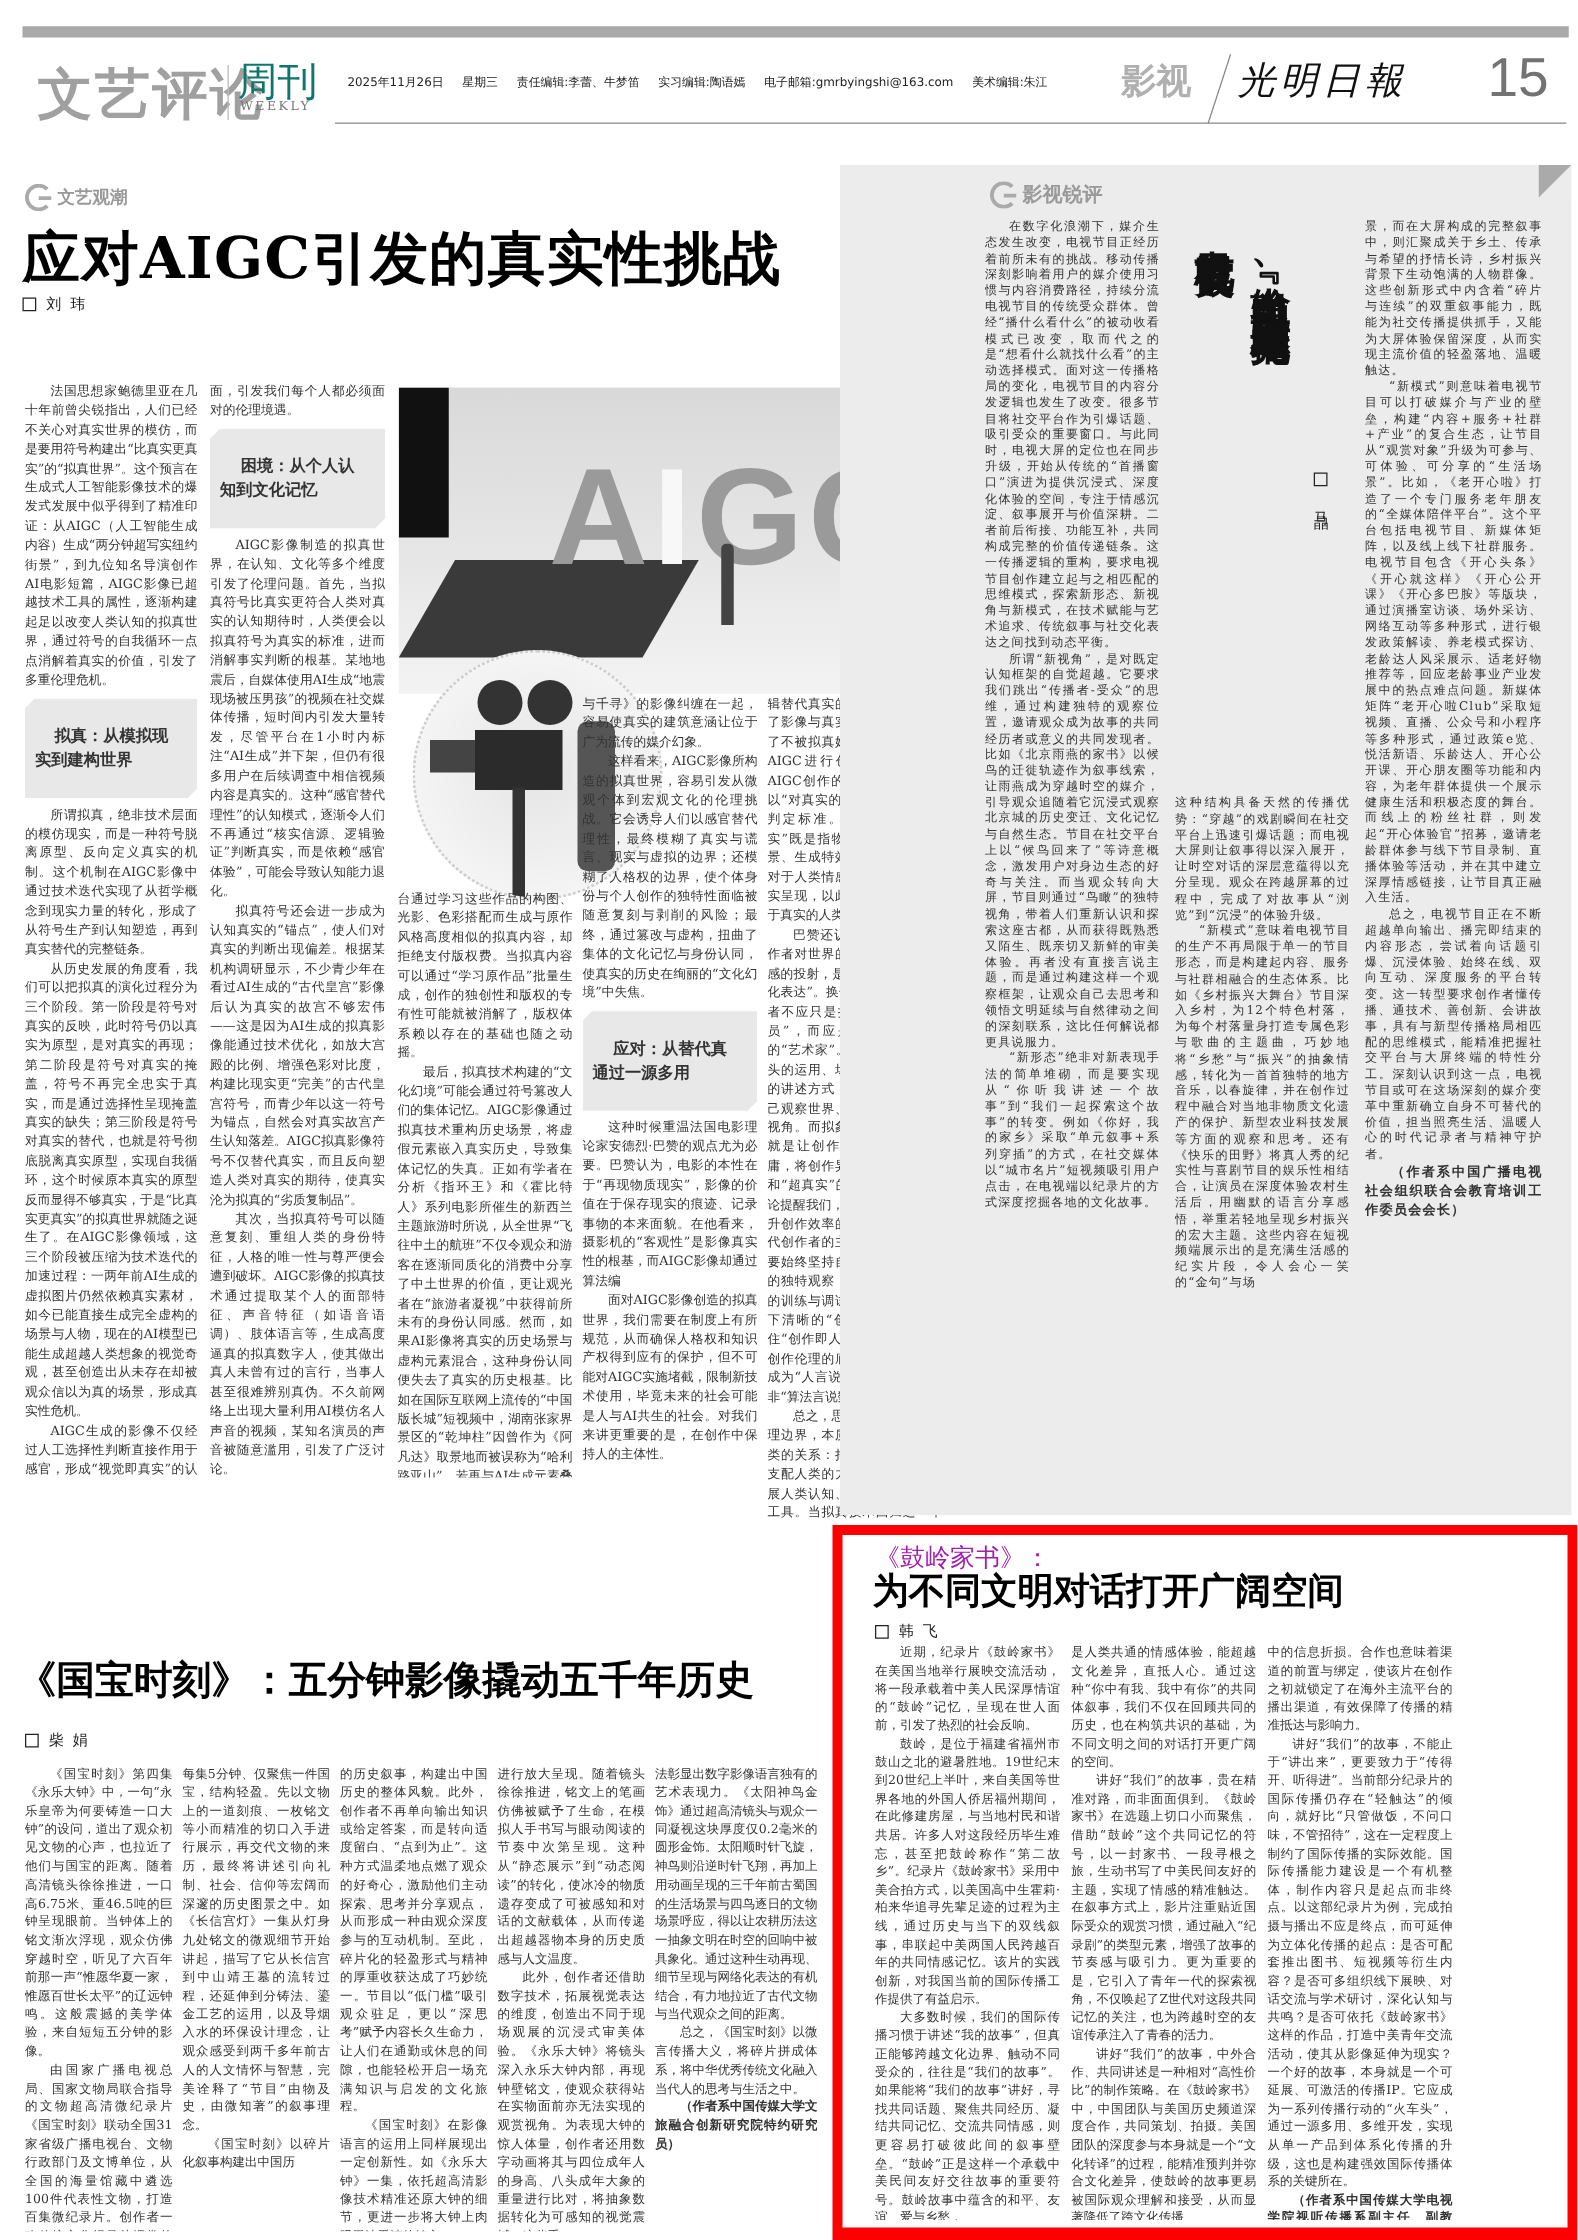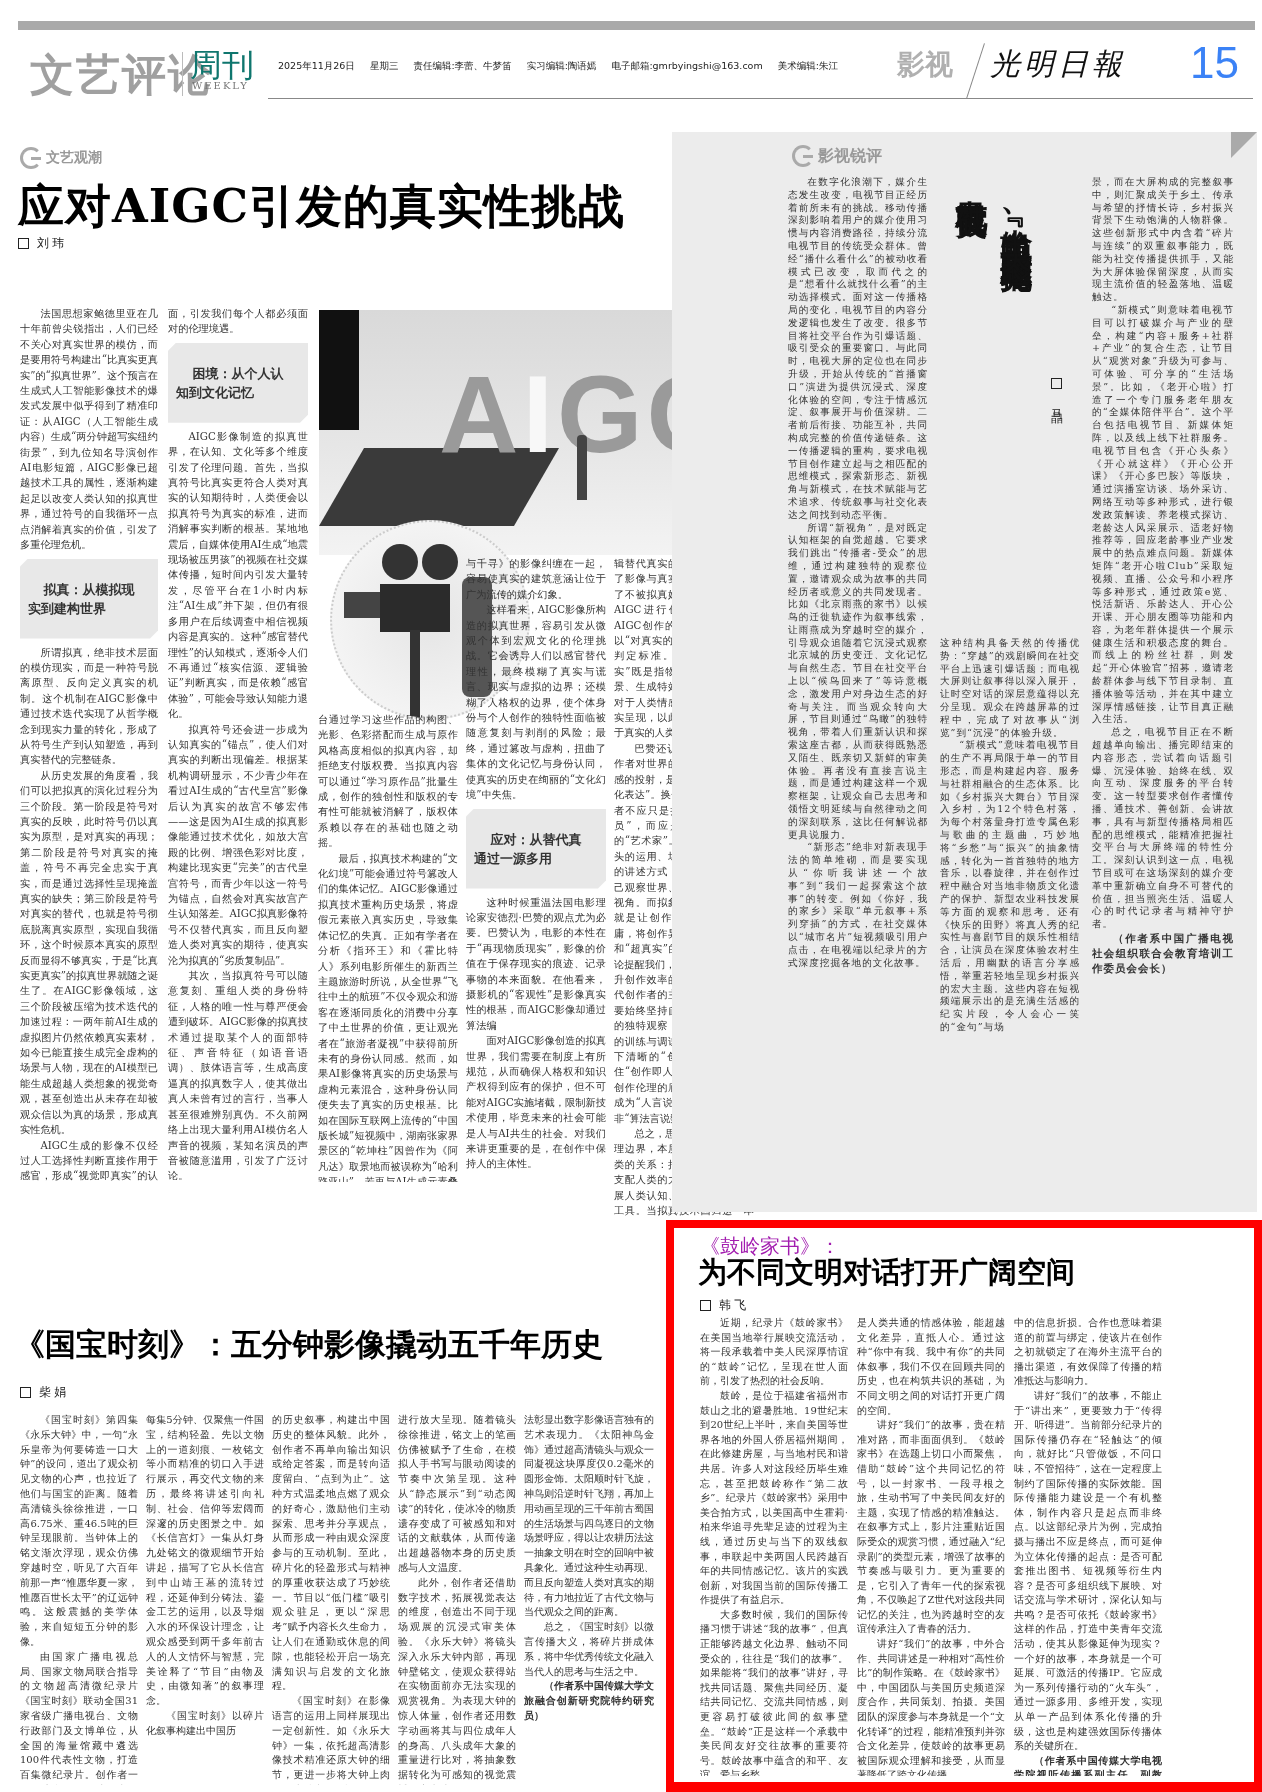--- a/index.html
+++ b/index.html
@@ -10,26 +10,26 @@
 .mast-title{left:30px;top:46px;font-size:44px;font-weight:bold;color:#a0a0a0;letter-spacing:2px;font-family:"DejaVu Serif",serif}
 .mast-sep{left:182px;top:52px;width:1px;height:44px;background:#bbb}
 .mast-weekly-cn{left:190px;top:44px;font-size:32px;color:#0f766e;font-family:"DejaVu Sans",sans-serif}
 .mast-weekly-en{left:192px;top:80px;font-size:10px;letter-spacing:2px;color:#777;font-family:"DejaVu Serif",serif}
 .mast-info{left:278px;top:60px;font-size:9.5px;color:#222;font-family:"DejaVu Sans",sans-serif;white-space:nowrap}
 .mast-info span{margin-right:12px}
 .mast-rule{left:268px;top:98px;width:985px;height:1px;background:#888}
 .sec-name{left:897px;top:46px;font-size:28px;font-weight:bold;color:#b0b0b0;font-family:"DejaVu Sans",sans-serif}
 .sec-slash{left:975px;top:42px;width:1px;height:58px;background:#888;transform:rotate(18deg)}
 .brand{left:990px;top:44px;font-size:30px;font-style:italic;font-family:"DejaVu Serif",serif;color:#111;letter-spacing:4px}
-.pageno{left:1190px;top:38px;font-size:44px;font-family:"Liberation Sans",sans-serif;color:#3b82f6}
+.pageno{left:1190px;top:38px;font-size:44px;font-family:"Liberation Sans",sans-serif;color:#737373}
 .kicker{display:flex;align-items:center;gap:4px;font-family:Liberation Mono, monospace;font-weight:bold;color:#999;font-size:14px}
 .kicker .g{width:22px;height:22px;border:3px solid #aaa;border-radius:50%;border-right-color:transparent;position:relative}
 .kicker .g:after{content:"";position:absolute;left:8px;top:7px;width:10px;height:3px;background:#aaa}
 .headline{font-family:"DejaVu Serif",serif;font-weight:900;color:#000;letter-spacing:1px}
-.byline{font-family:Liberation Sans, sans-serif;font-size:12px;color:#222;display:flex;align-items:center;gap:8px}
+.byline{font-family:Liberation Mono, monospace;font-size:12px;color:#222;display:flex;align-items:center;gap:8px}
 .byline .box{width:11px;height:11px;border:1.5px solid #222}
 .col{font-size:10.2px;line-height:15.4px;text-align:justify;color:#333;overflow:hidden}
 .col p{text-indent:2em}
 .subhead{background:#e8e8e8;font-weight:bold;font-family:"DejaVu Sans",sans-serif;font-size:13px;line-height:19px;padding:21px 8px;margin:6px 0;clip-path:polygon(0 8px,8px 0,100% 0,100% calc(100% - 8px),calc(100% - 8px) 100%,0 100%)}
 .subhead .l1{display:block;text-align:center}
 .author-note{font-weight:bold;font-family:"DejaVu Sans",sans-serif;text-indent:2em}
 .photo{left:319px;top:310px;width:430px;height:245px;background:linear-gradient(180deg,#d9d9d9 0%,#e6e6e6 55%,#f3f3f3 100%);overflow:hidden}
 .photo .laptop-screen{position:absolute;left:0;top:0;width:40px;height:120px;background:#111}
 .photo .keyboard{position:absolute;left:0;top:138px;width:195px;height:78px;background:#3a3a3a;transform:skewX(-30deg);transform-origin:left bottom}
 .photo .letters{position:absolute;left:120px;top:40px;font-size:110px;font-family:"Liberation Sans",sans-serif;font-weight:bold;color:#9a9a9a;letter-spacing:4px}
@@ -215,16 +215,16 @@
 </div>
 <div class="abs col-gb" style="left:272px;top:1413px;width:118px;height:372px">
   <p style="text-indent:0">的历史叙事，构建出中国历史的整体风貌。此外，创作者不再单向输出知识或给定答案，而是转向适度留白、“点到为止”。这种方式温柔地点燃了观众的好奇心，激励他们主动探索、思考并分享观点，从而形成一种由观众深度参与的互动机制。至此，碎片化的轻盈形式与精神的厚重收获达成了巧妙统一。节目以“低门槛”吸引观众驻足，更以“深思考”赋予内容长久生命力，让人们在通勤或休息的间隙，也能轻松开启一场充满知识与启发的文化旅程。</p>
   <p>《国宝时刻》在影像语言的运用上同样展现出一定创新性。如《永乐大钟》一集，依托超高清影像技术精准还原大钟的细节，更进一步将大钟上肉眼无法看清的铭文</p>
 </div>
 <div class="abs col-gb" style="left:398px;top:1413px;width:118px;height:372px">
   <p style="text-indent:0">进行放大呈现。随着镜头徐徐推进，铭文上的笔画仿佛被赋予了生命，在模拟人手书写与眼动阅读的节奏中次第呈现。这种从“静态展示”到“动态阅读”的转化，使冰冷的物质遗存变成了可被感知和对话的文献载体，从而传递出超越器物本身的历史质感与人文温度。</p>
   <p>此外，创作者还借助数字技术，拓展视觉表达的维度，创造出不同于现场观展的沉浸式审美体验。《永乐大钟》将镜头深入永乐大钟内部，再现钟壁铭文，使观众获得站在实物面前亦无法实现的观赏视角。为表现大钟的惊人体量，创作者还用数字动画将其与四位成年人的身高、八头成年大象的重量进行比对，将抽象数据转化为可感知的视觉震撼。这些手</p>
 </div>
 <div class="abs col-gb" style="left:524px;top:1413px;width:130px;height:372px">
-  <p style="text-indent:0">法彰显出数字影像语言独有的艺术表现力。《太阳神鸟金饰》通过超高清镜头与观众一同凝视这块厚度仅0.2毫米的圆形金饰。太阳顺时针飞旋，神鸟则沿逆时针飞翔，再加上用动画呈现的三千年前古蜀国的生活场景与四鸟逐日的文物场景呼应，得以让农耕历法这一抽象文明在时空的回响中被具象化。通过这种生动再现、而且反向塑造人类对真实的期待，有力地拉近了古代文物与当代观众之间的距离。</p>
+  <p style="text-indent:0">法彰显出数字影像语言独有的艺术表现力。《太阳神鸟金饰》通过超高清镜头与观众一同凝视这块厚度仅0.2毫米的圆形金饰。太阳顺时针飞旋，神鸟则沿逆时针飞翔，再加上用动画呈现的三千年前古蜀国的生活场景与四鸟逐日的文物场景呼应，得以让农耕历法这一抽象文明在时空的回响中被具象化。通过这种生动再现、细节呈现与网络化表达的有机结合，有力地拉近了古代文物与当代观众之间的距离。</p>
   <p>总之，《国宝时刻》以微言传播大义，将碎片拼成体系，将中华优秀传统文化融入当代人的思考与生活之中。</p>
   <p class="author-note">（作者系中国传媒大学文旅融合创新研究院特约研究员）</p>
 </div>
 
 </body></html>

